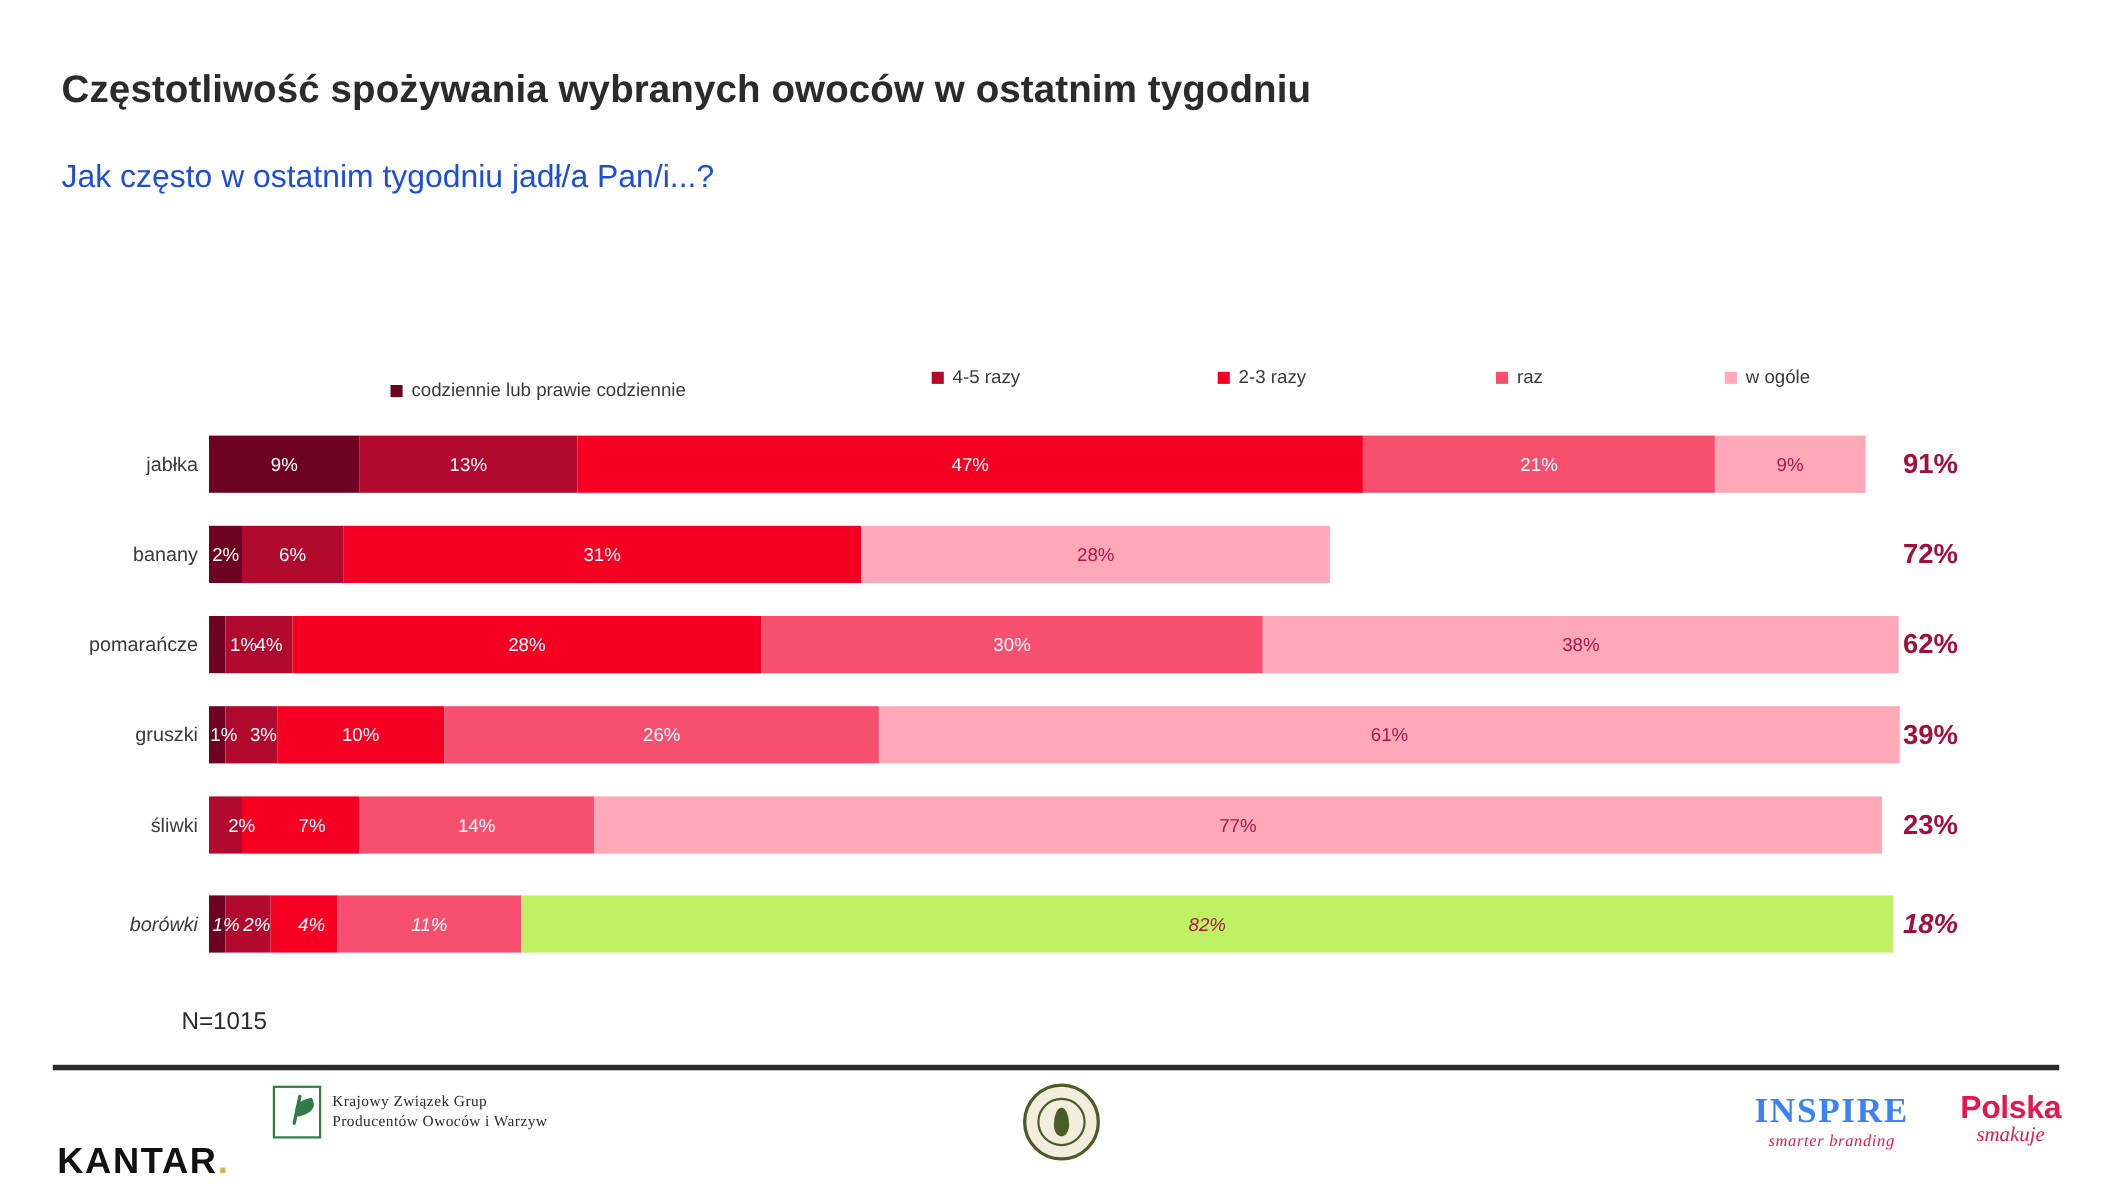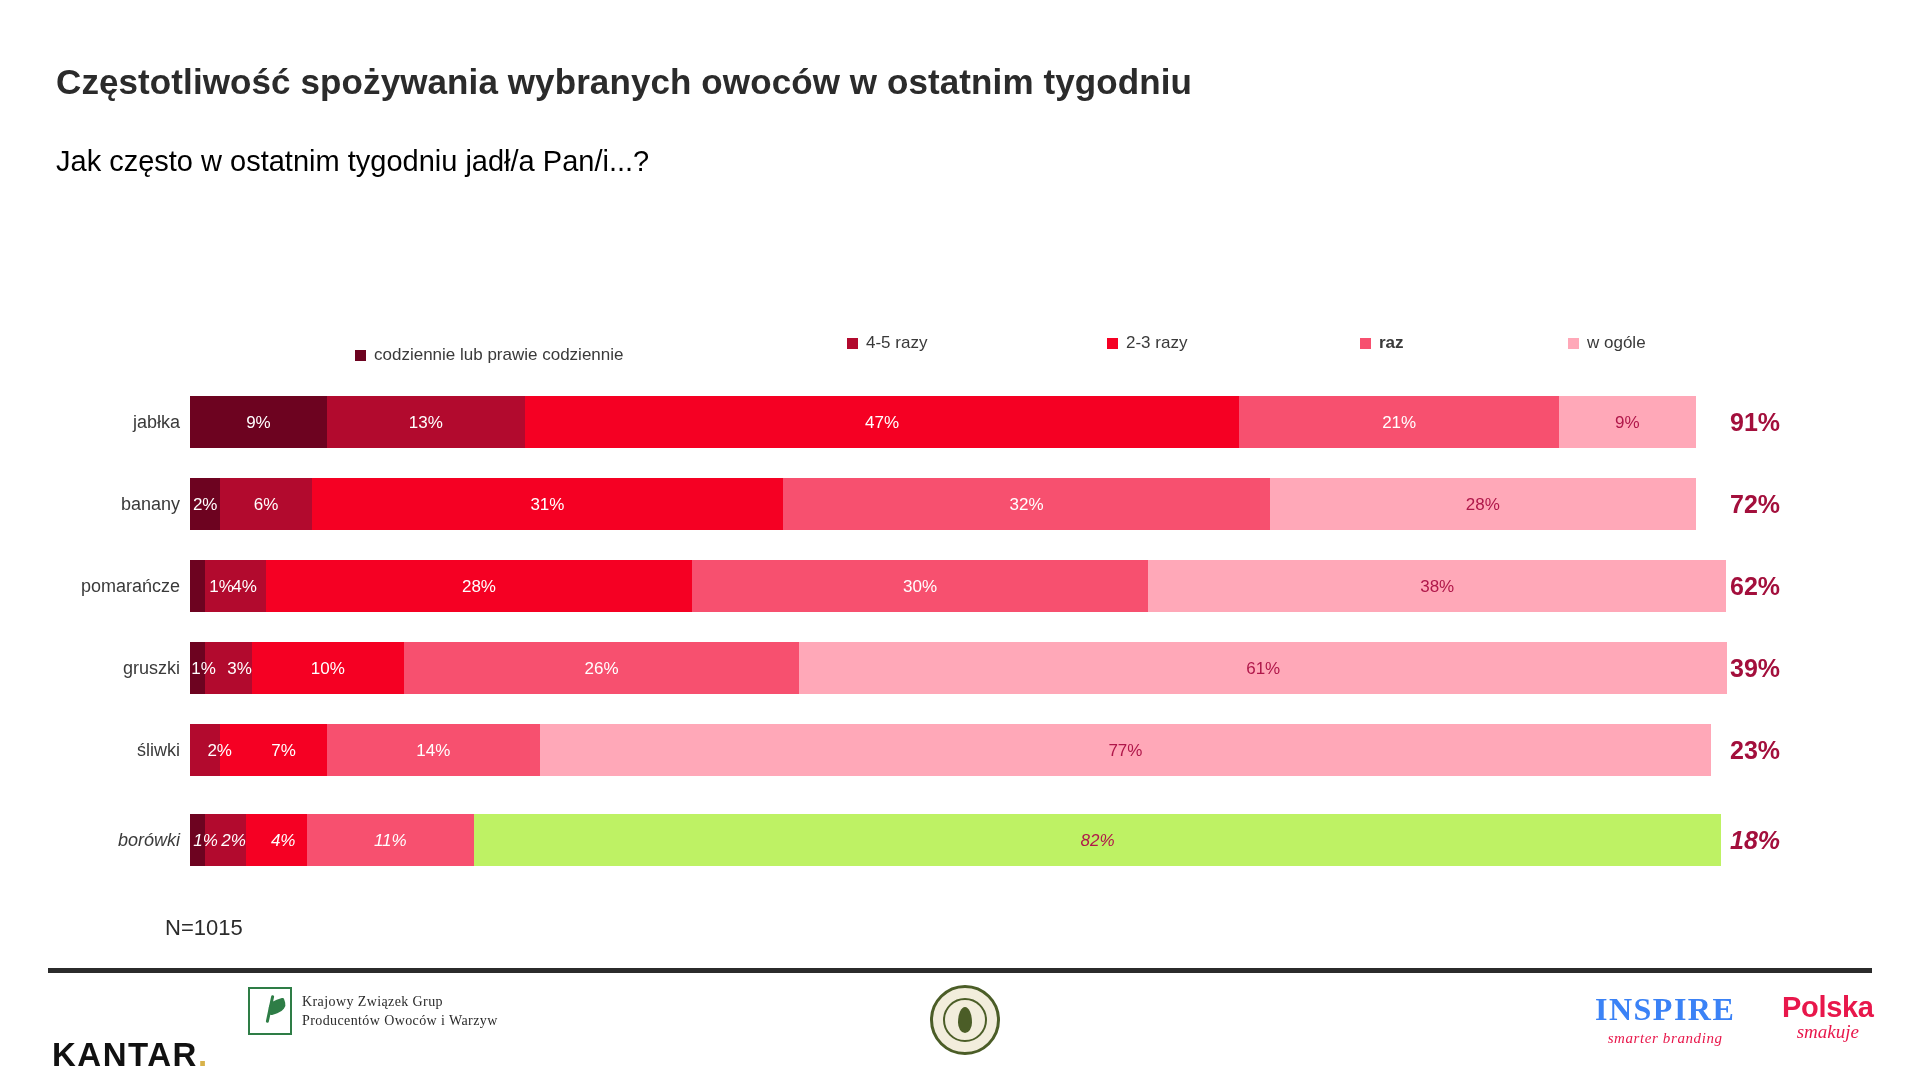--- a/index.html
+++ b/index.html
@@ -31,21 +31,21 @@
     color: #2b2b2b;
     letter-spacing: 0.1px;
     white-space: nowrap;
   }
   .subtitle {
     position: absolute;
     left: 56px;
     top: 145px;
     font-size: 29px;
     font-weight: normal;
-    color: #000000;
+    color: #1d4ed8;
     white-space: nowrap;
     text-align: right;
   }
 
   
   .legend {
     position: absolute;
     left: 355px;
     top: 333px;
     width: 1340px;
@@ -312,21 +312,21 @@
       <span>codziennie lub prawie codziennie</span>
     </div>
     <div class="legend-item" style="left:492px; top:0px;">
       <span class="legend-swatch" style="background:#b20a2e;"></span>
       <span>4-5 razy</span>
     </div>
     <div class="legend-item" style="left:752px; top:0px;">
       <span class="legend-swatch" style="background:#f50023;"></span>
       <span>2-3 razy</span>
     </div>
-    <div class="legend-item" style="left:1005px; top:0px;font-weight:bold;">
+    <div class="legend-item" style="left:1005px; top:0px;">
       <span class="legend-swatch" style="background:#f7506f;"></span>
       <span>raz</span>
     </div>
     <div class="legend-item" style="left:1213px; top:0px;">
       <span class="legend-swatch" style="background:#ffa8b8;"></span>
       <span>w ogóle</span>
     </div>
   </div>
 
   <div class="chart">
@@ -357,23 +357,20 @@
       <div class="row-label">banany</div>
       <div class="bar-track">
         <div class="seg" style="flex:0 0 2%; background:#6d0320;">
             <span>2%</span>
           </div>
         <div class="seg" style="flex:0 0 6%; background:#b20a2e;">
             <span>6%</span>
           </div>
         <div class="seg" style="flex:0 0 31%; background:#f50023;">
             <span>31%</span>
-          </div>
-        <div class="seg" style="flex:0 0 32%; background:#f7506f;">
-            <span>32%</span>
           </div>
         <div class="seg dark-text" style="flex:0 0 28%; background:#ffa8b8;">
             <span>28%</span>
           </div>
       </div>
       <div class="row-total">72%</div>
     </div>
 
     <div class="row" style="top:180px;">
       <div class="row-label">pomarańcze</div>

